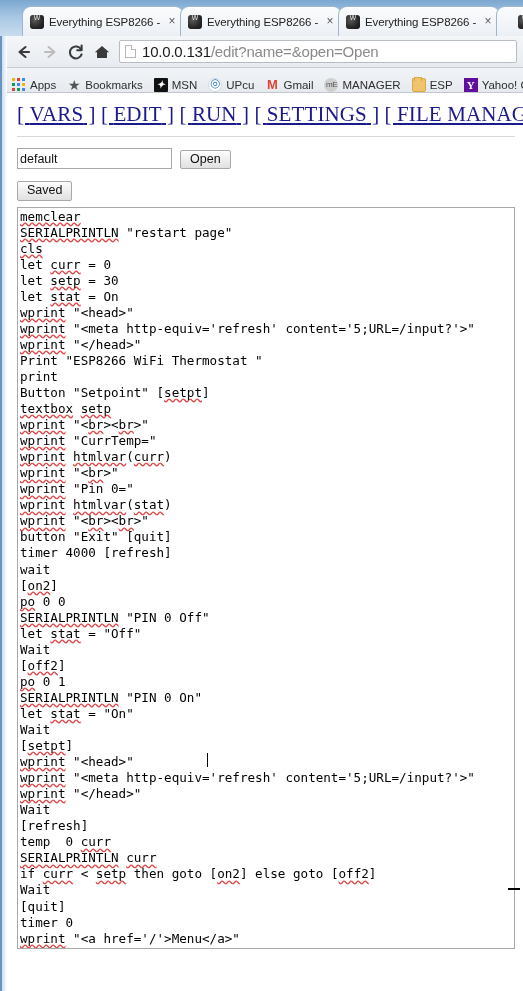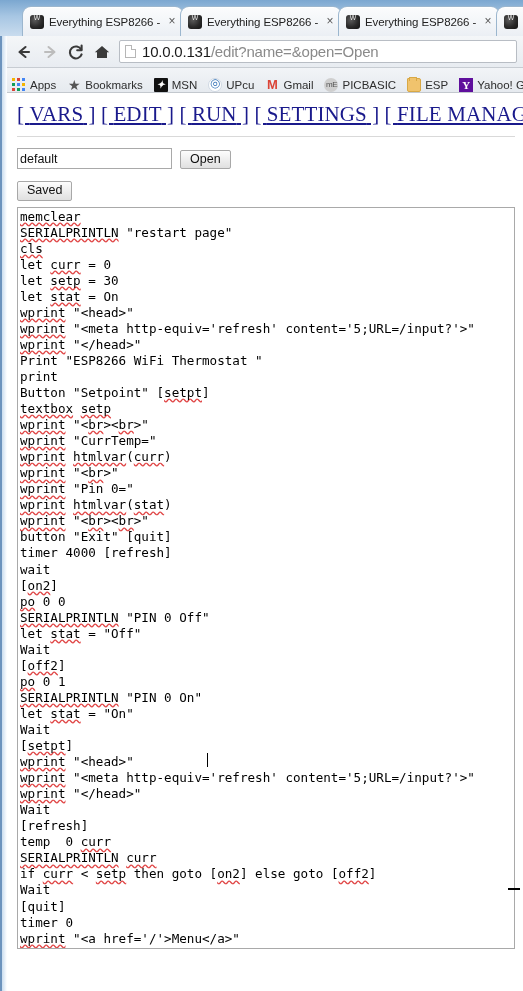--- a/index.html
+++ b/index.html
@@ -35,20 +35,21 @@
   }
   .tab {
     position: absolute; top: 6px; height: 30px;
     background: linear-gradient(to bottom, #fbfcfd 0%, #f2f5f8 60%, #ebeff4 100%);
     border-top-left-radius: 9px; border-top-right-radius: 9px;
     border: 1px solid #9bb6ce; border-bottom: none;
     display: flex; align-items: center;
     padding: 0 4px 0 7px;
     overflow: hidden;
     box-shadow: inset 0 1px 0 #ffffff;
+    justify-content: center;
   }
   .tab .favicon {
     width: 14px; height: 14px; flex: 0 0 14px;
     margin-right: 5px;
     border-radius: 3px;
     background: radial-gradient(circle at 35% 35%, #5c5c5c 0%, #2a2a2a 55%, #111 100%);
     position: relative;
   }
   .tab .favicon::after {
     content: "w";
@@ -326,21 +327,21 @@
     <div class="bm">
       <span class="bmicon ic-upcu"></span>
       <span>UPcu</span>
     </div>
     <div class="bm">
       <span class="bmicon ic-gmail">M</span>
       <span>Gmail</span>
     </div>
     <div class="bm">
       <span class="bmicon ic-pic">mE</span>
-      <span>PICBASIC</span>
+      <span>MANAGER</span>
     </div>
     <div class="bm">
       <span class="bmicon ic-folder"></span>
       <span>ESP</span>
     </div>
     <div class="bm">
       <span class="bmicon ic-yahoo">Y</span>
       <span>Yahoo! G</span>
     </div>
   </div>

